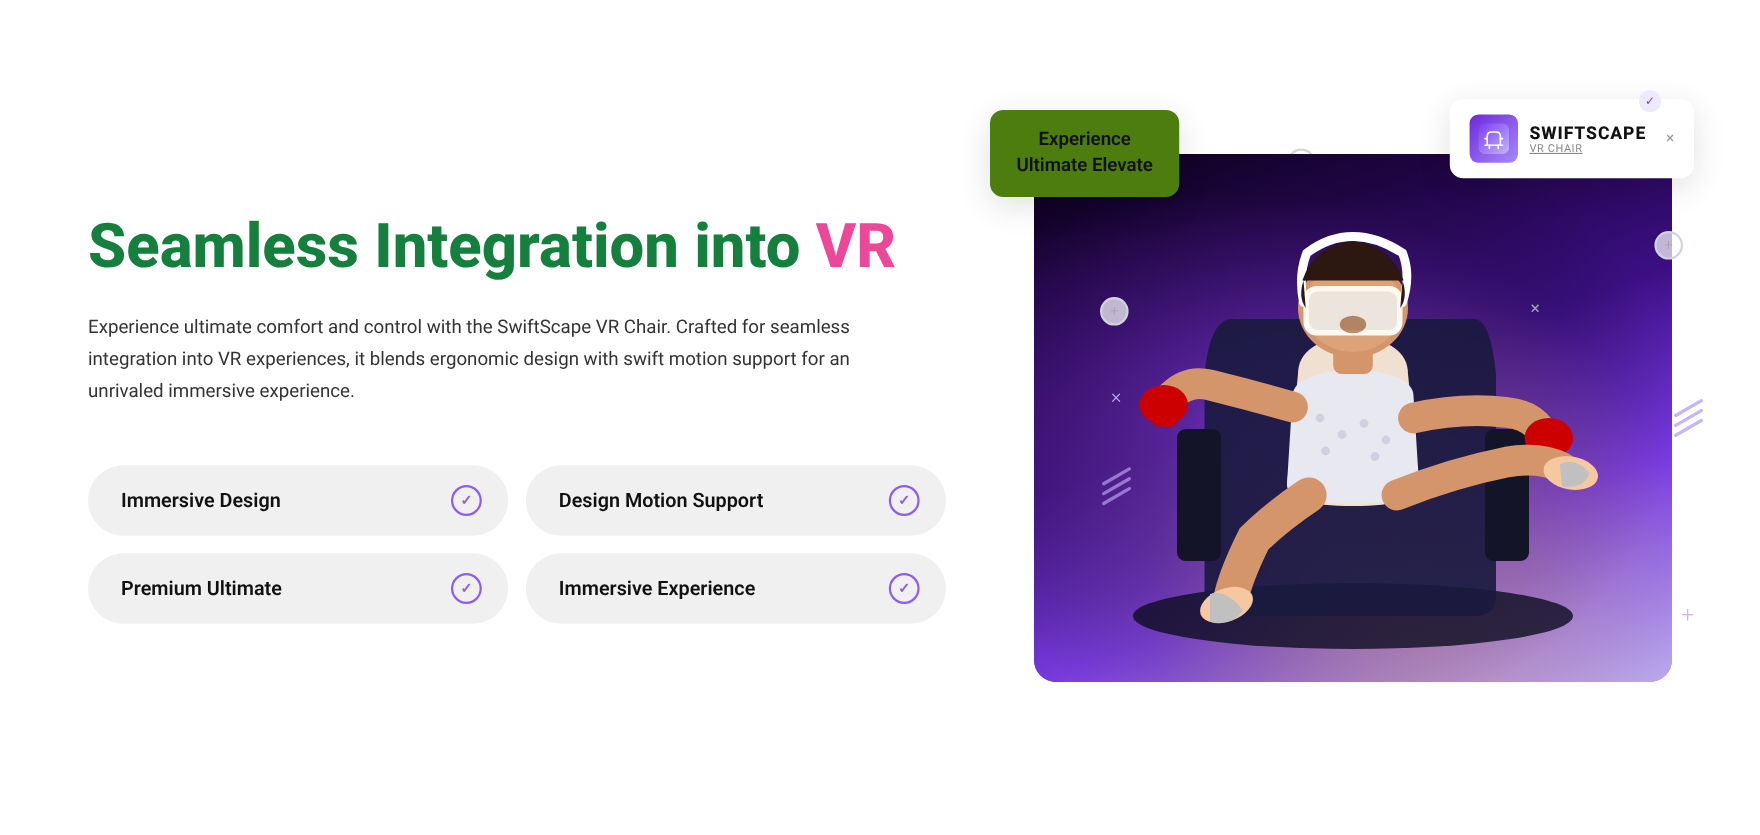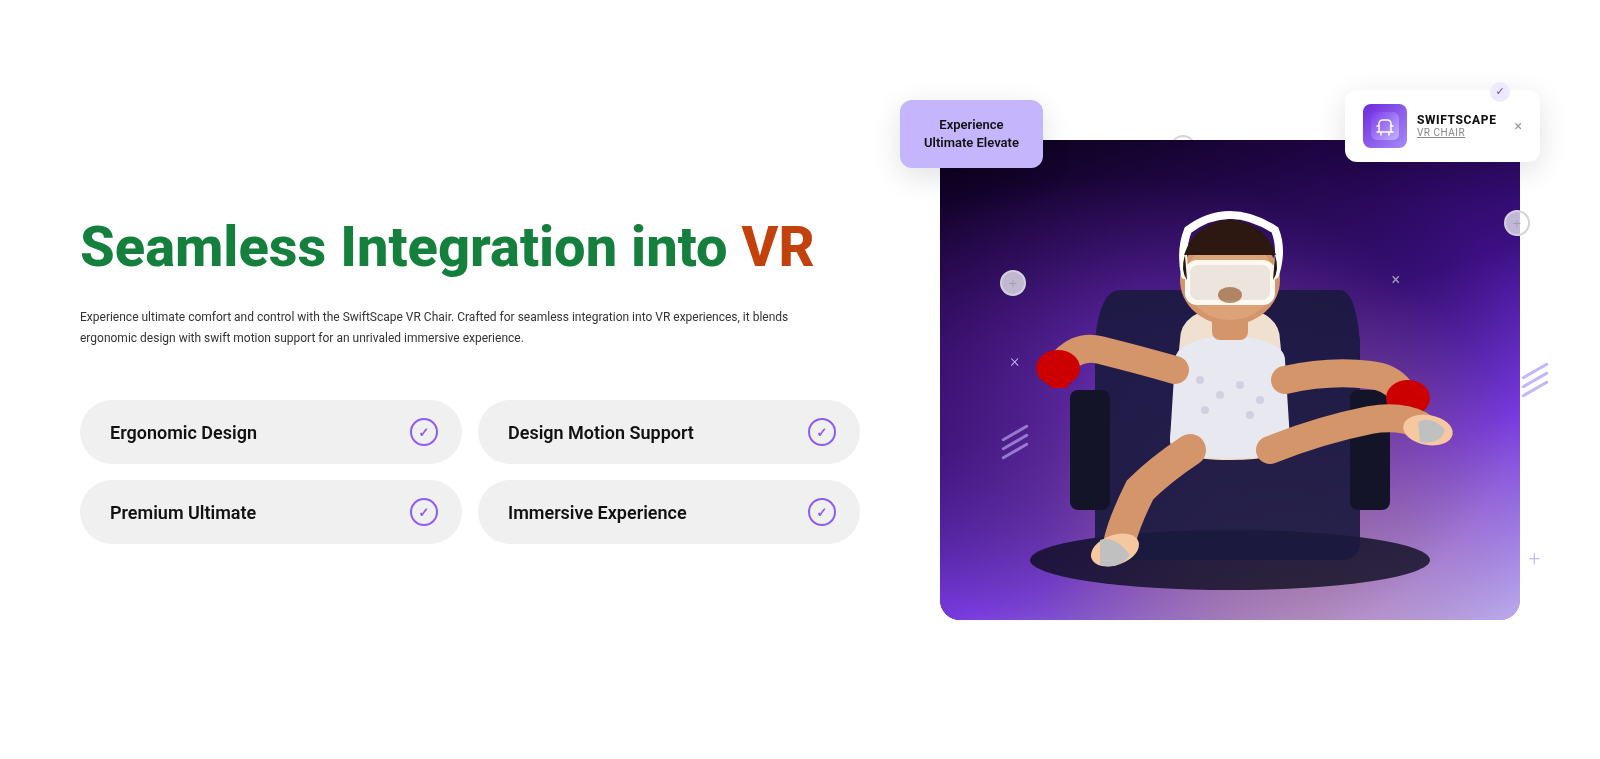--- a/index.html
+++ b/index.html
@@ -34,25 +34,25 @@
       line-height: 1.15;
       margin-bottom: 28px;
       color: #111111;
     }
 
     .heading-black {
       color: #15803d;
     }
 
     .heading-purple {
-      color: #c2410c;
+      color: #ec4899;
     }
 
     .description {
-      font-size: 12px;
+      font-size: 17px;
       line-height: 1.7;
       color: #333333;
       margin-bottom: 16px;
       max-width: 720px;
     }
 
     .features-grid {
       display: grid;
       grid-template-columns: 1fr 1fr;
       gap: 16px;
@@ -109,25 +109,25 @@
       border-radius: 20px;
       overflow: hidden;
       background: linear-gradient(135deg, #1a0a2e 0%, #3d1a6e 30%, #6b2fa0 60%, #c084fc 100%);
     }
 
     
     .card-experience {
       position: absolute;
       top: 30px;
       left: -40px;
-      background: #c4b5fd;
+      background: #4d7c0f;
       border-radius: 12px;
       padding: 16px 24px;
       box-shadow: 0 8px 30px rgba(0,0,0,0.12);
-      font-size: 13px;
+      font-size: 17px;
       font-weight: 600;
       color: #111;
       text-align: center;
       line-height: 1.4;
       white-space: nowrap;
       z-index: 10;
     }
 
     
     .card-swiftscape {
@@ -154,21 +154,21 @@
       justify-content: center;
       font-size: 20px;
     }
 
     .swiftscape-text {
       display: flex;
       flex-direction: column;
     }
 
     .swiftscape-name {
-      font-size: 12px;
+      font-size: 16px;
       font-weight: 800;
       color: #111;
       letter-spacing: 0.05em;
       text-transform: uppercase;
     }
 
     .swiftscape-sub {
       font-size: 10px;
       color: #888;
       letter-spacing: 0.05em;
@@ -252,21 +252,21 @@
     <h1 class="heading">
       <span class="heading-black">Seamless Integration into</span>
       <span> </span><span class="heading-purple">VR</span><br>
     </h1>
 
     <p class="description">Experience ultimate comfort and control with the SwiftScape VR Chair. Crafted for seamless integration into VR experiences, it blends ergonomic design with swift motion support for an unrivaled immersive experience.</p>
 
     <div class="features-grid">
 
       <div class="feature-pill">
-        <span>Ergonomic Design</span>
+        <span>Immersive Design</span>
         <div class="check-icon">
           <div class="check-circle">
             <span>✓</span>
           </div>
         </div>
       </div>
 
       <div class="feature-pill">
         <span>Design Motion Support</span>
         <div class="check-icon">

